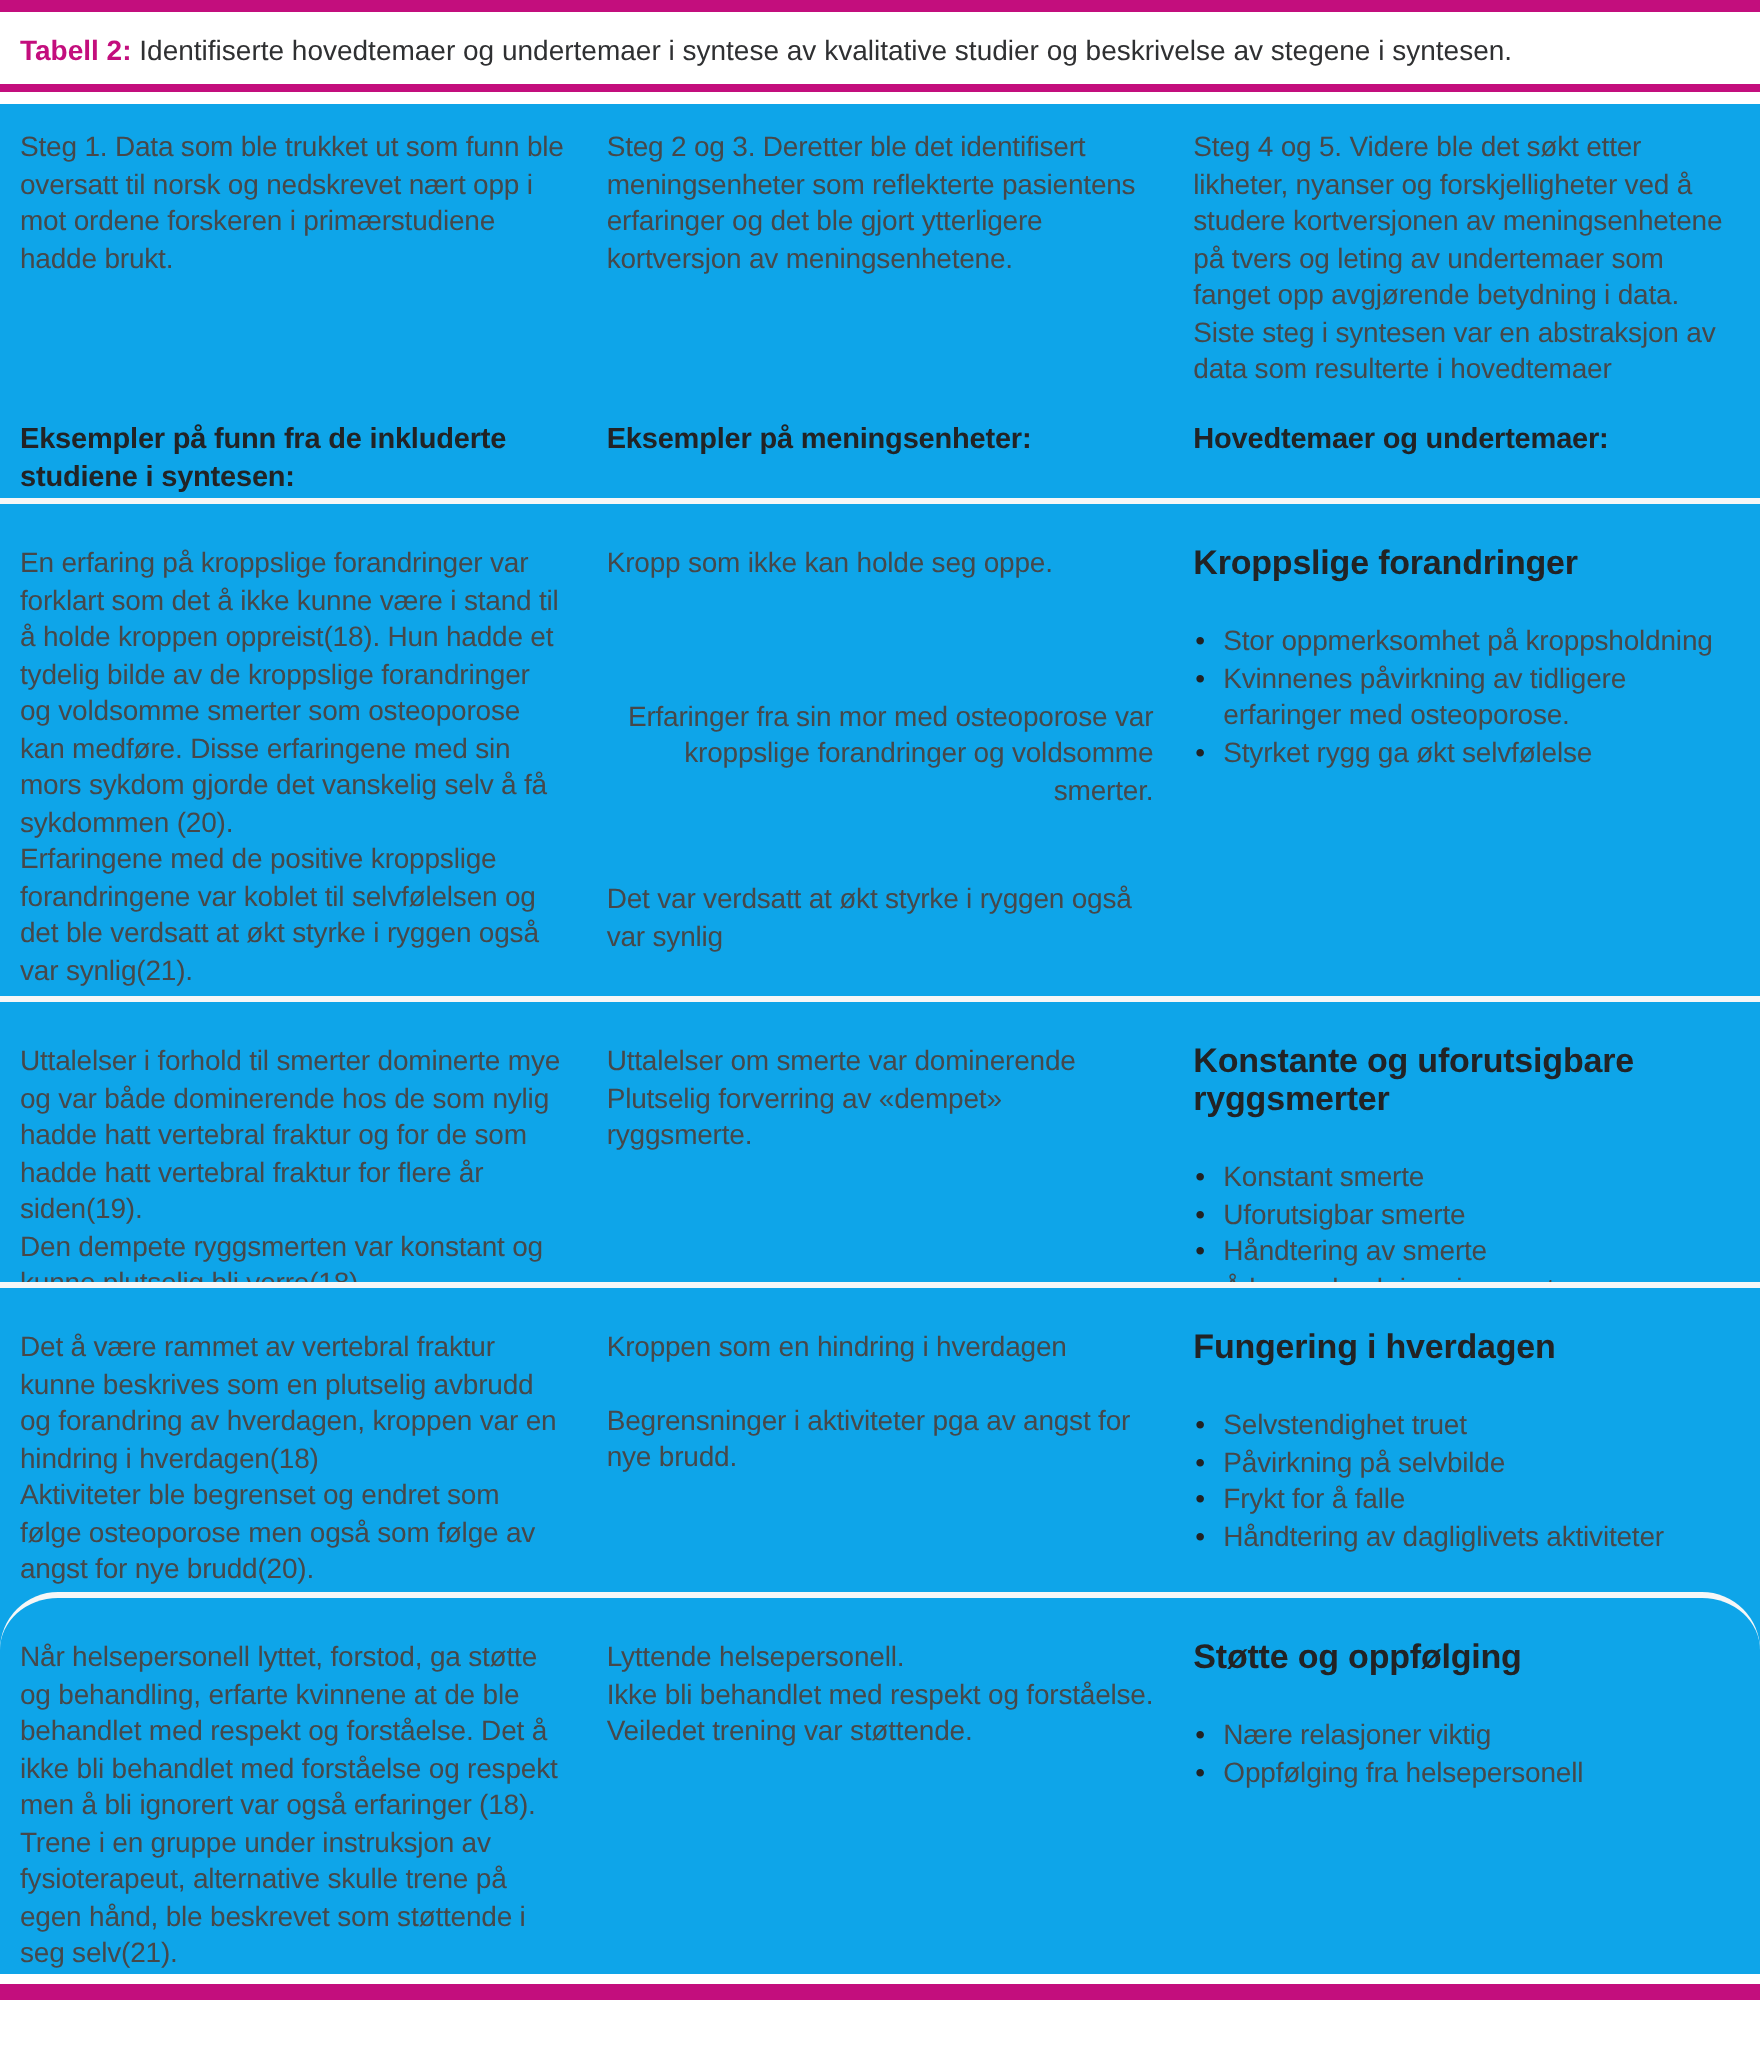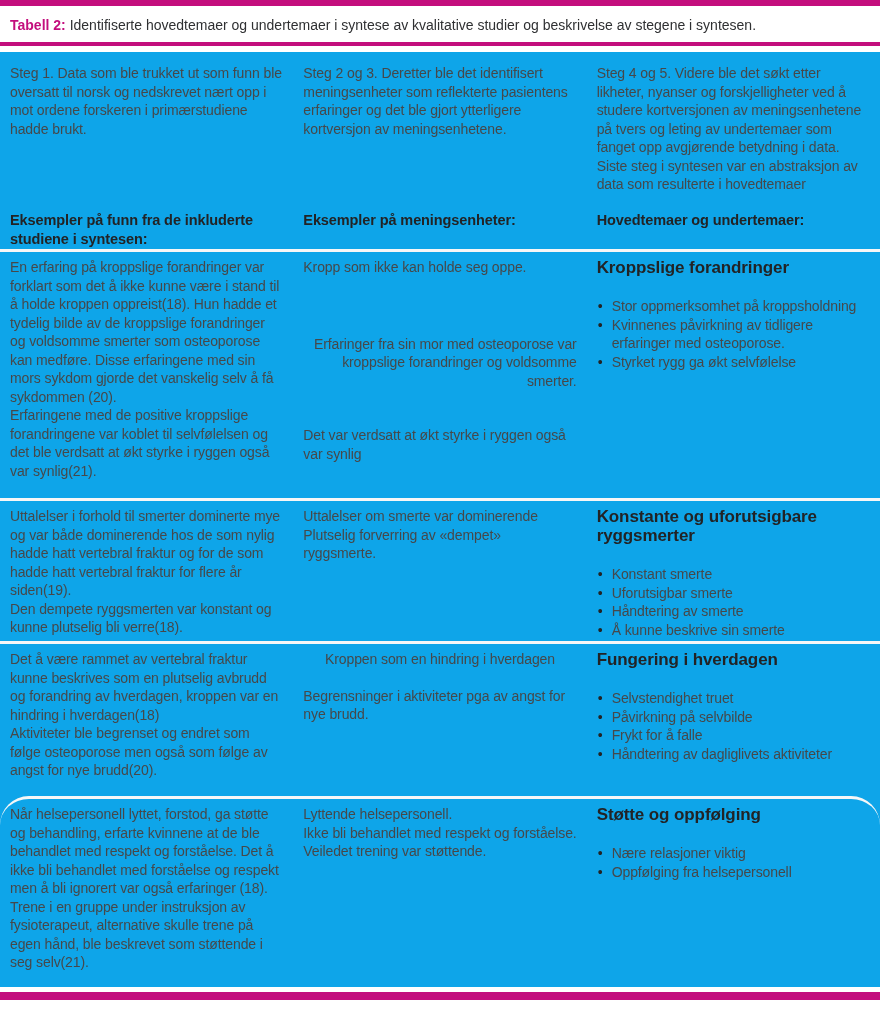--- a/index.html
+++ b/index.html
@@ -49,29 +49,29 @@
     position: absolute;
     top: 147px; 
     left: 10px; right: 8px;
     font-weight: bold;
     font-size: 14.5px;
     line-height: 19px;
     color: #222325;
   }
 
   
-  .tbody-row { border-top: 3px solid #f6f7f7; padding-top: 6px; }
+  .tbody-row { border-top: 3px solid #f6f7f7; padding-top: 20px; }
   .row-1 { height: 249px; }
   .row-2 { height: 143px; }
   .row-3 { height: 155px; }
   .row-4 { height: 191px; border-radius: 29px; }
 
   .gap-58 { margin-bottom: 58px !important; }
   .gap-36 { margin-bottom: 36px !important; text-align: right; }
-  .gap-18 { margin-bottom: 18px !important; text-align: center; }
+  .gap-18 { margin-bottom: 18px !important; }
 
   .theme {
     margin: 0 0 20px 0;
     font-size: 17px;
     line-height: 19px;
     font-weight: bold;
     color: #222325;
   }
   ul.subthemes {
     margin: 0; padding: 0;

